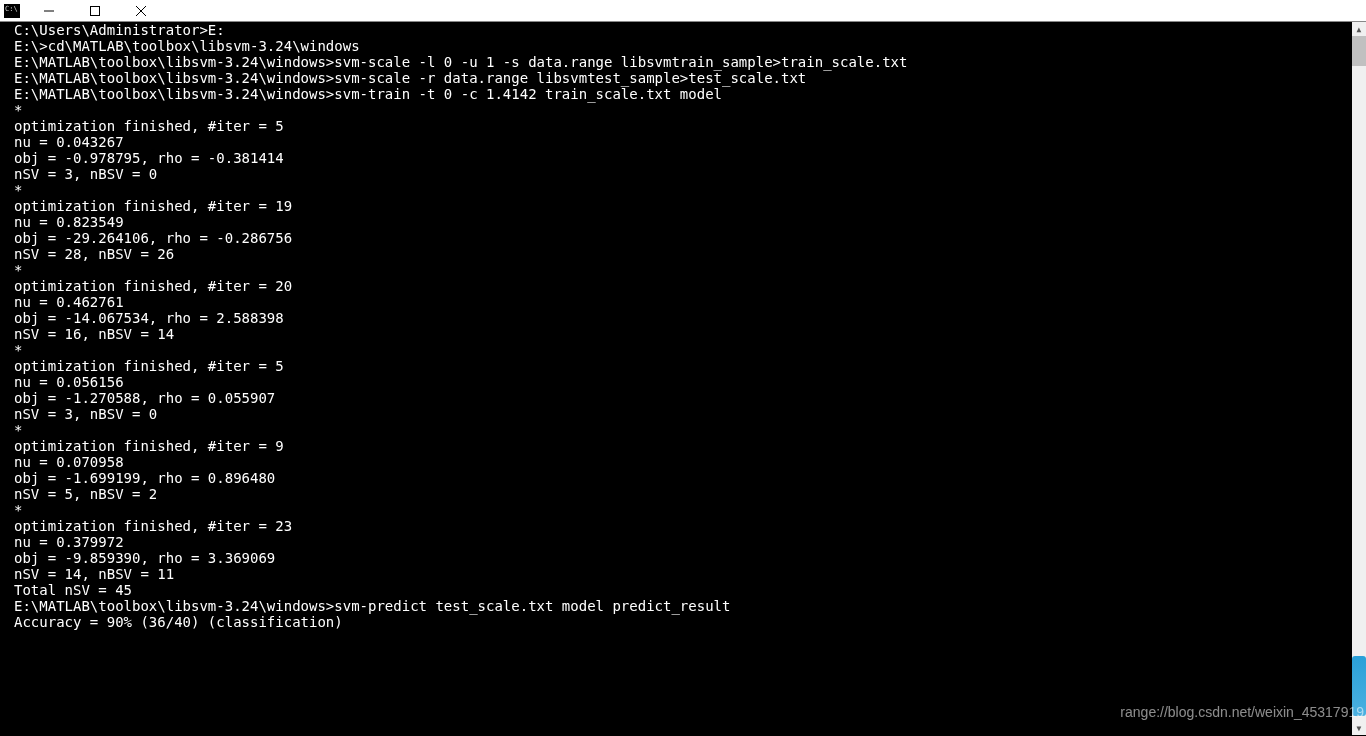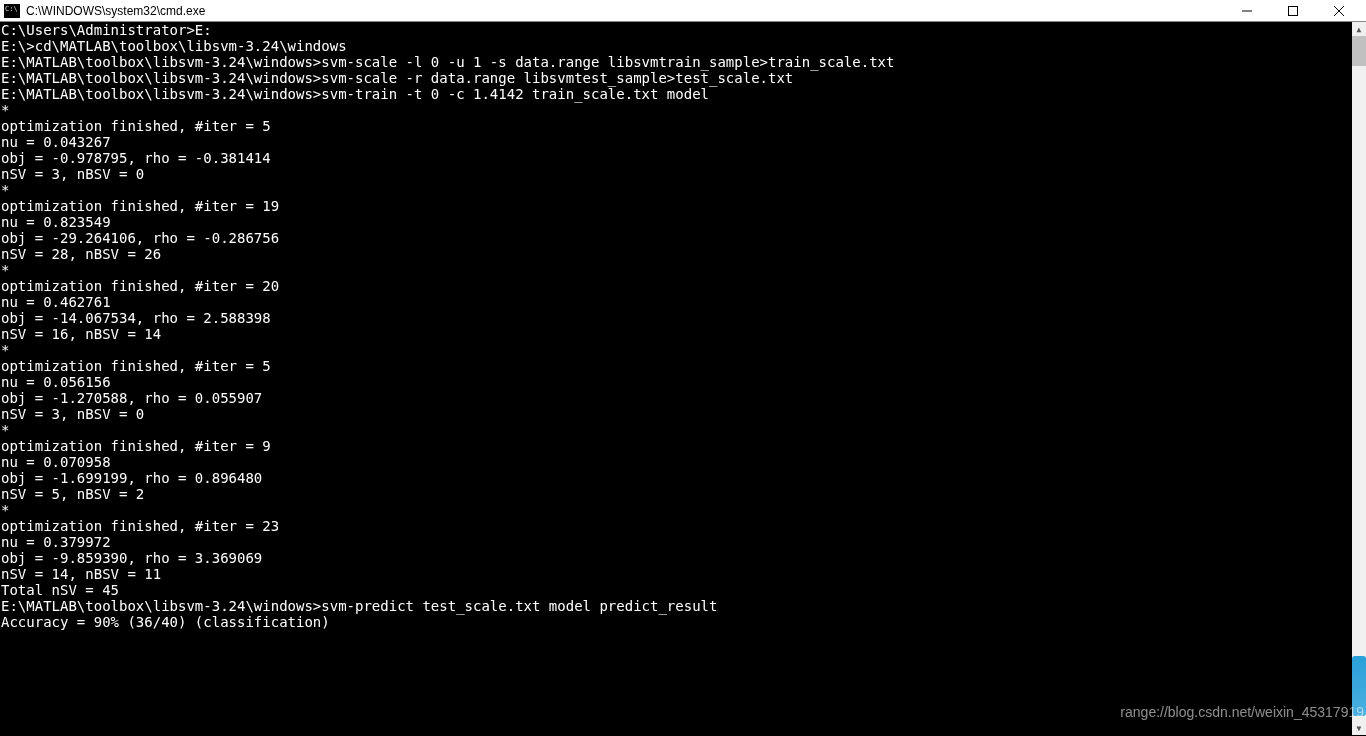--- a/index.html
+++ b/index.html
@@ -54,21 +54,21 @@
     font-size: 10px;
   }
   .window-btn svg { width: 10px; height: 10px; }
   .terminal {
     width: 1352px;
     height: 713px;
     background: #000;
     color: #fff;
     font-size: 14px;
     line-height: 16px;
-    padding: 0 1px;
+    padding: 0 14px;
     white-space: pre;
     overflow: hidden;
     float: left;
   }
   .scrollbar {
     float: right;
     width: 14px;
     height: 713px;
     background: #f0f0f0;
     position: relative;
@@ -110,21 +110,20 @@
     background: linear-gradient(#2aa0d8, #4bb0e0);
     border-radius: 3px;
   }
   .line { display: block; }
 </style>
 </head>
 <body>
 
 <div class="titlebar">
   <div class="titlebar-icon"></div>
-  <div class="titlebar-title">C:\WINDOWS\system32\cmd.exe</div>
   <div class="window-controls">
     <div class="window-btn">
       <svg viewBox="0 0 10 10">
           <line x1="0" y1="5" x2="10" y2="5" stroke="#000" stroke-width="1"></line>
         </svg>
     </div>
     <div class="window-btn">
       <svg viewBox="0 0 10 10">
           <rect x="0.5" y="0.5" width="9" height="9" fill="none" stroke="#000" stroke-width="1"></rect>
         </svg>

